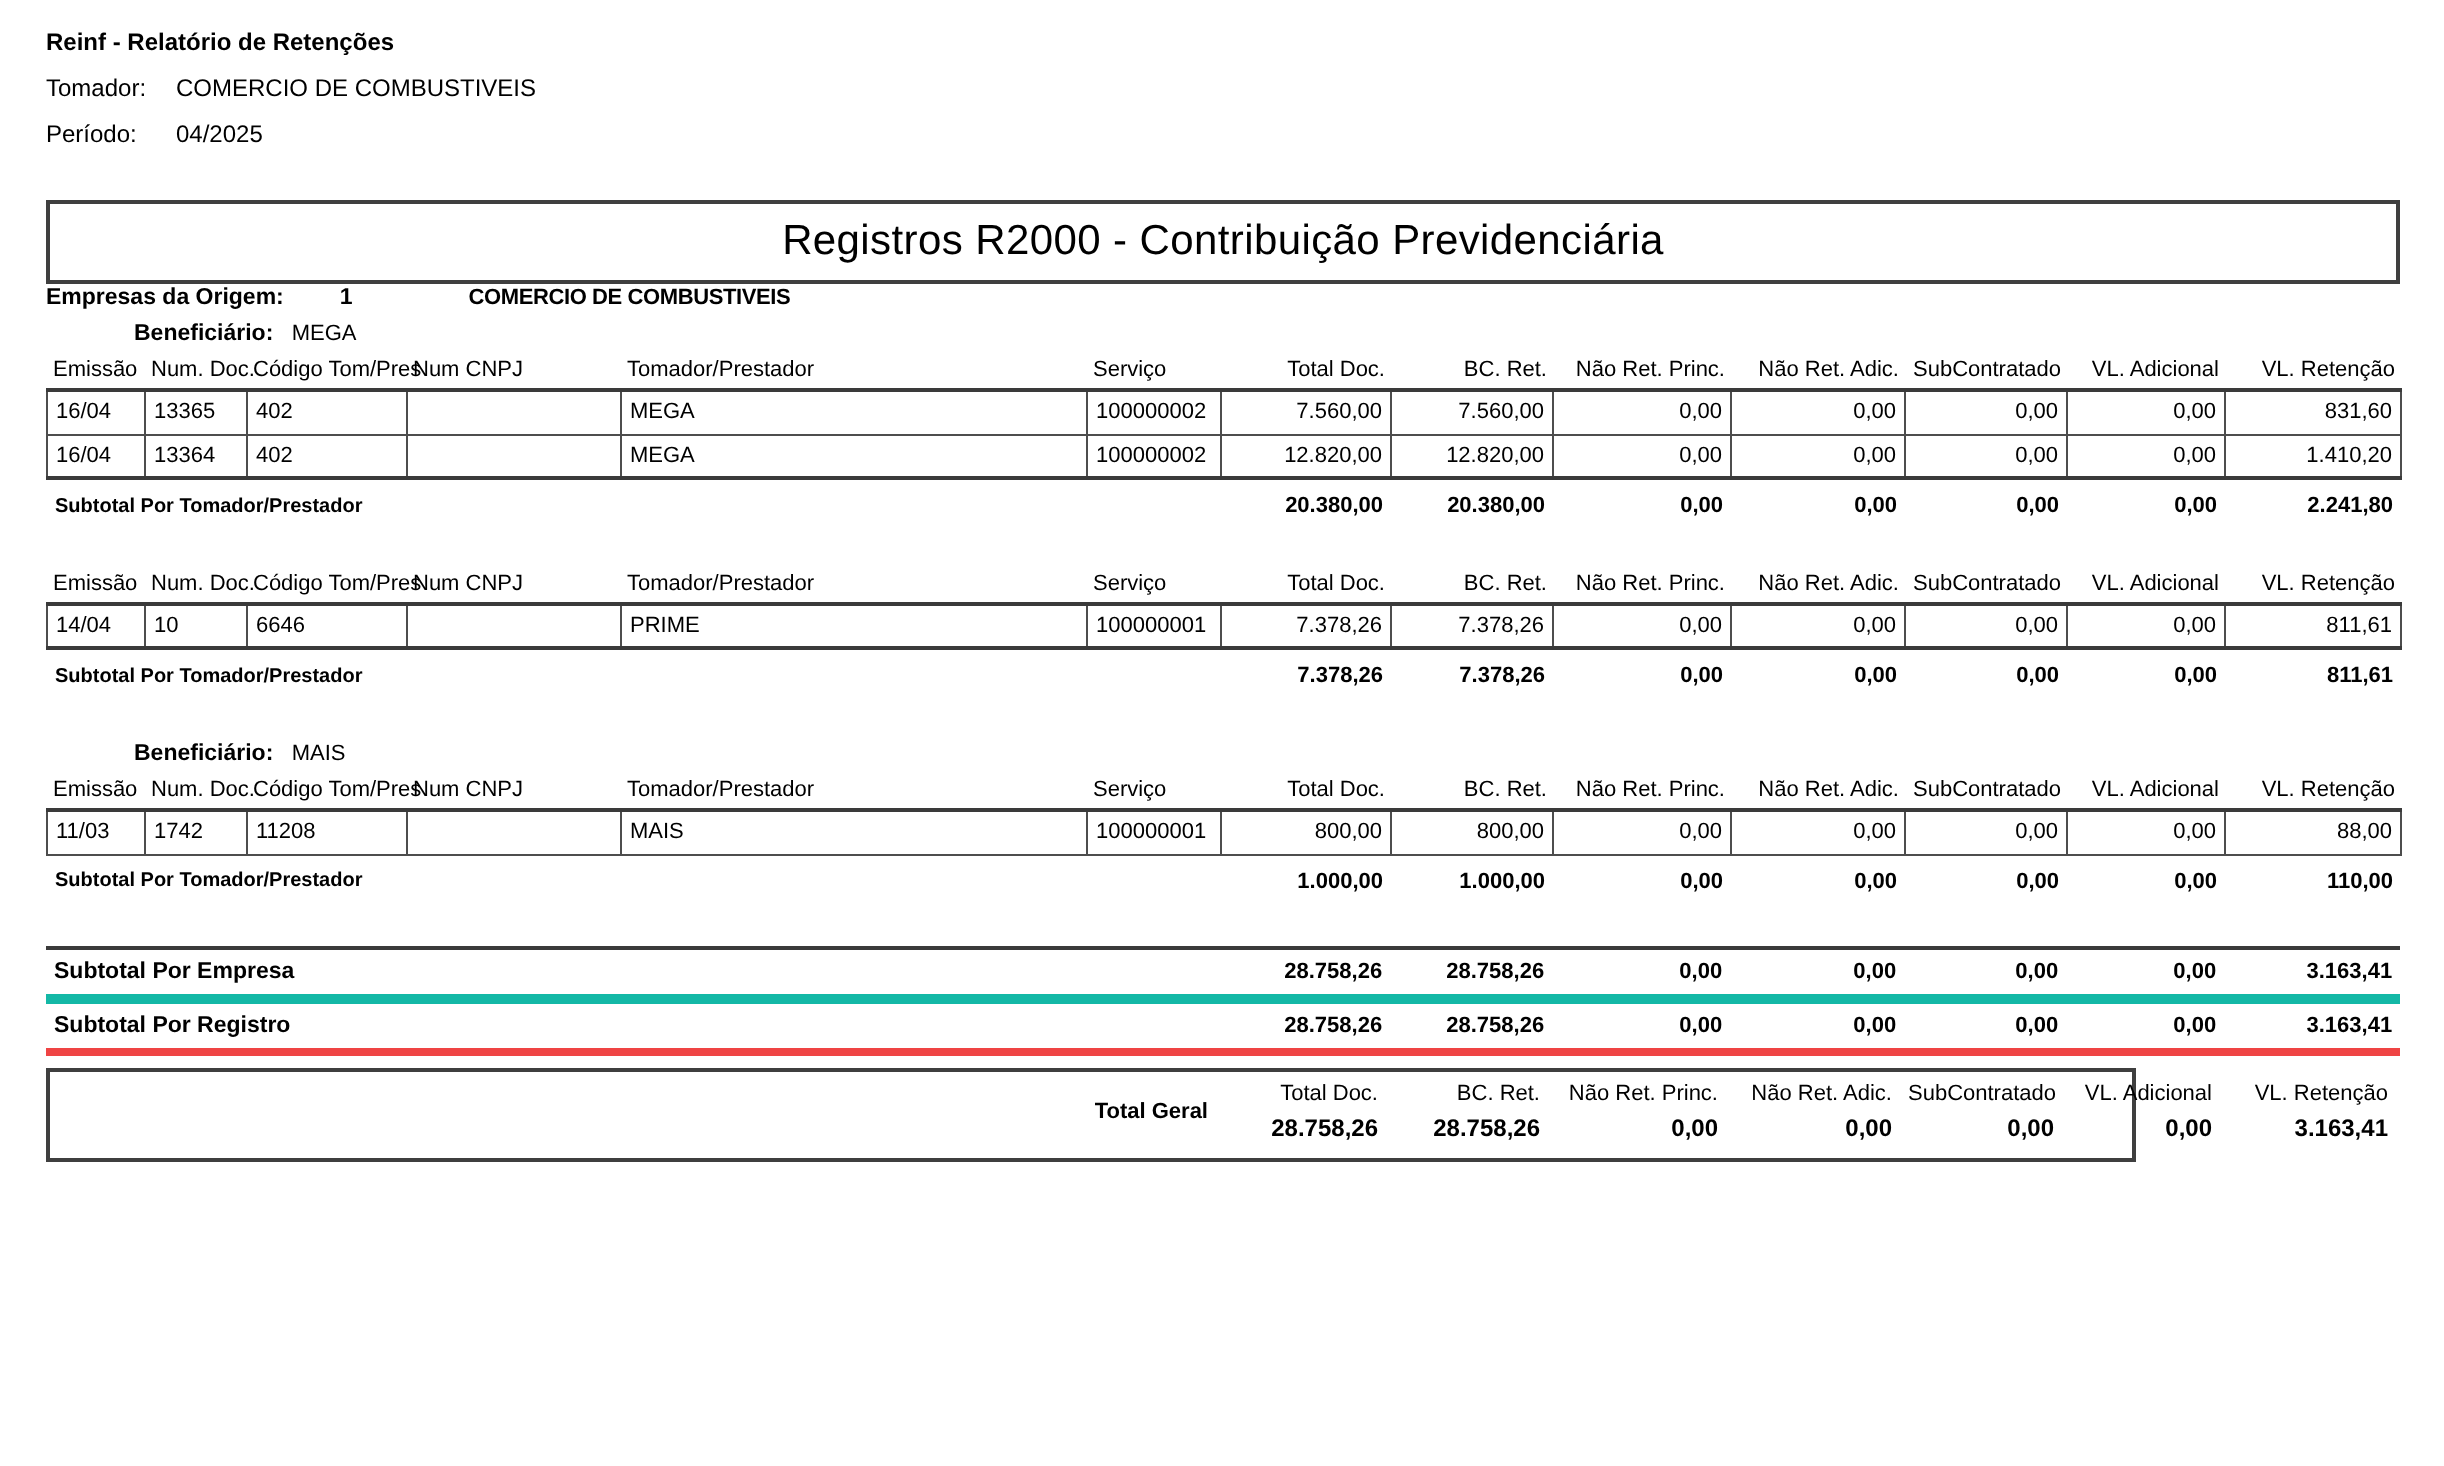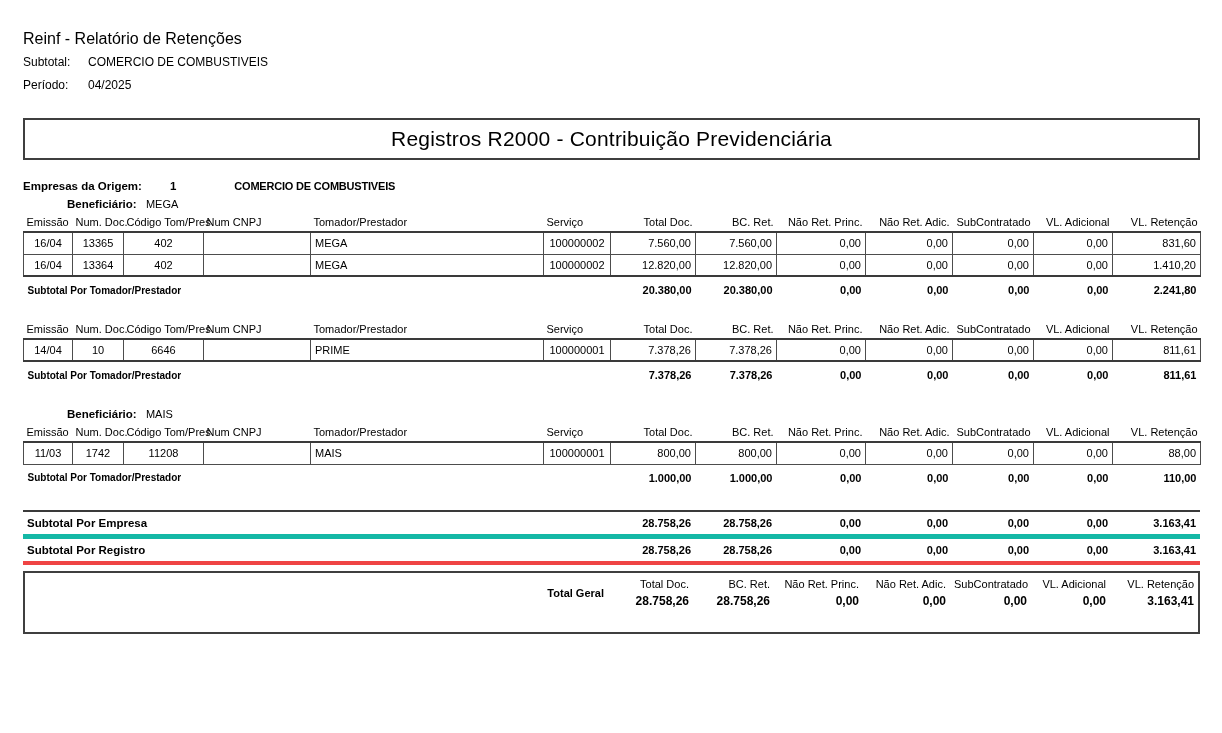--- a/index.html
+++ b/index.html
@@ -4,83 +4,83 @@
 <style>
   * { box-sizing: border-box; }
   html,body { margin:0; padding:0; }
   body {
     width:1222px; height:733px; background:#ffffff; overflow:hidden;
     font-family:"Liberation Sans","DejaVu Sans",sans-serif; color:#000;
   }
   .page { padding:14px 0 0 23px; }
 
   
-  .rpt-title { font-size:16px; font-weight:normal; margin-top:18px; line-height:14px; }
+  .rpt-title { font-size:12px; font-weight:bold; line-height:14px; }
   .meta { font-size:12px; margin-top:9px; display:flex; line-height:14px; }
   .meta .lbl { width:65px; }
 
   
   .banner {
     width:1177px; height:42px; margin-top:26px;
     border:2px solid #3f3f3f;
     display:flex; align-items:center; justify-content:center;
     font-size:21px; letter-spacing:0.2px;
   }
 
   
-  .origem { margin-top:19px; font-size:11.5px; font-weight:bold; display:flex; align-items:flex-end; line-height:14px; }
+  .origem { font-size:11.5px; font-weight:bold; display:flex; align-items:flex-end; line-height:14px; }
   .origem .num { margin-left:28px; }
   .origem .name { margin-left:58px; font-size:11px; letter-spacing:-0.2px; }
 
   
   .section { margin-top:3px; margin-bottom:24px; }
   .bene { font-size:11.5px; margin:4px 0 3px; line-height:15px;padding-left:44px; }
   .bene .lbl { font-weight:bold; }
   .bene .val { margin-left:6px; font-size:11px; font-weight:normal; }
 
   table.r { border-collapse:collapse; table-layout:fixed; width:1177px; font-size:11px; }
   table.r thead th {
     font-weight:normal; border-bottom:2px solid #3a3a3a;
     padding:1px 3px 3px; white-space:nowrap; overflow:visible;
   }
   table.r thead th.al { text-align:left; }
   table.r thead th.ar { text-align:right; }
   table.r tbody td {
     border:1px solid #4d4d4d; height:22px; padding:0 4px; white-space:nowrap; overflow:hidden;
   }
   table.r tbody tr.last td { border-bottom:2px solid #3a3a3a; }
-  td.ac { text-align:center; } td.al { text-align:left; } td.ar { text-align:right; }
+  td.ac { } td.al { text-align:left; } td.ar { text-align:right; }
   table.r tr.sub td {
     border:none; font-weight:bold; height:auto; padding-top:7px; padding-bottom:2px; white-space:nowrap;
   }
   table.r tr.sub td.lab { text-align:left; font-size:10px; }
 
   
   table.s { border-collapse:collapse; table-layout:fixed; width:1177px; font-size:11px; margin-top:8px; }
   table.s td { font-weight:bold; height:26px; padding:0 4px; white-space:nowrap; }
   table.s td.lab { font-size:11.5px; text-align:left; }
   table.s tr.r1 td { border-top:2px solid #3a3a3a; border-bottom:5px solid #14b8a6; }
   table.s tr.r2 td { border-bottom:4px solid #ef4444; }
 
   
-  .totalbox { width:1177px; margin-top:6px; border:2px solid #3f3f3f; padding:3px 0 21px; }
+  .totalbox { width:1045px; margin-top:6px; border:2px solid #3f3f3f; padding:3px 0 5px; }
   table.t { border-collapse:collapse; table-layout:fixed; width:1173px; }
   table.t td { padding:0 4px; white-space:nowrap; }
   table.t td.tg { font-size:13.5px; font-weight:bold; vertical-align:middle; padding-left:9px; }
   table.t tr.hl td { font-size:11px; height:16px; text-align:right; }
   table.t tr.vl td { font-size:12px; font-weight:bold; height:19px; text-align:right; }
 </style>
 </head>
 <body>
 
 <div class="page">
 
   <div class="rpt-title">Reinf - Relatório de Retenções</div>
   <div class="meta">
-    <span class="lbl">Subtotal:</span>
+    <span class="lbl">Tomador:</span>
     <span>COMERCIO DE COMBUSTIVEIS</span>
   </div>
   <div class="meta">
     <span class="lbl">Período:</span>
     <span>04/2025</span>
   </div>
 
   <div class="banner">
     <span>Registros R2000 - Contribuição Previdenciária</span>
   </div>

